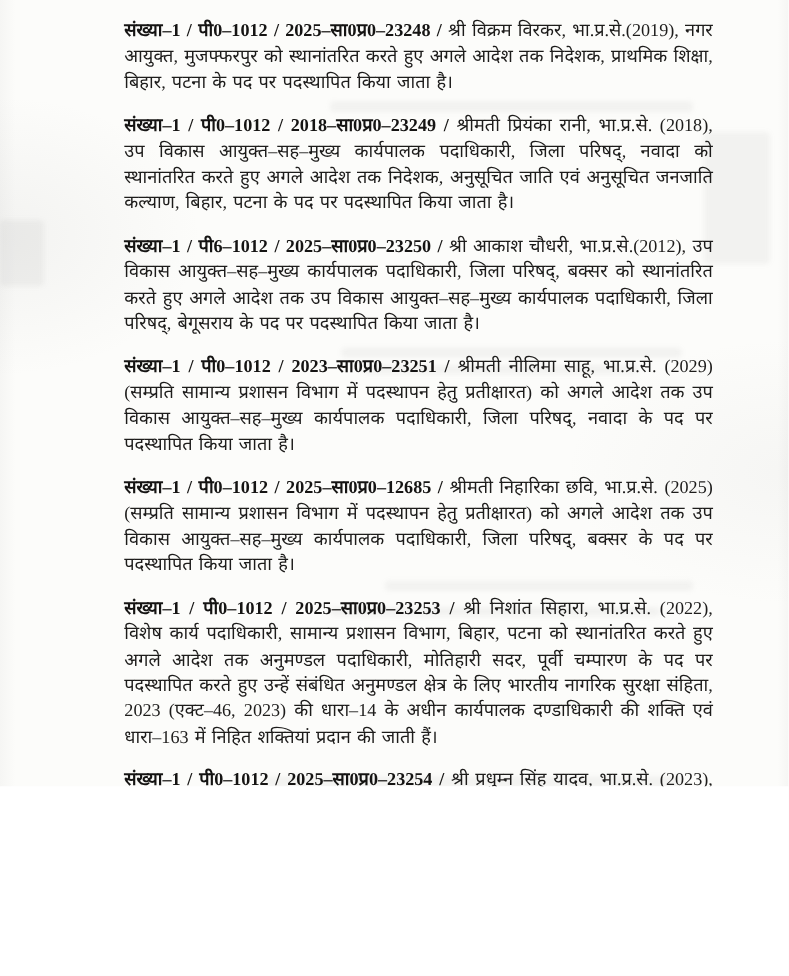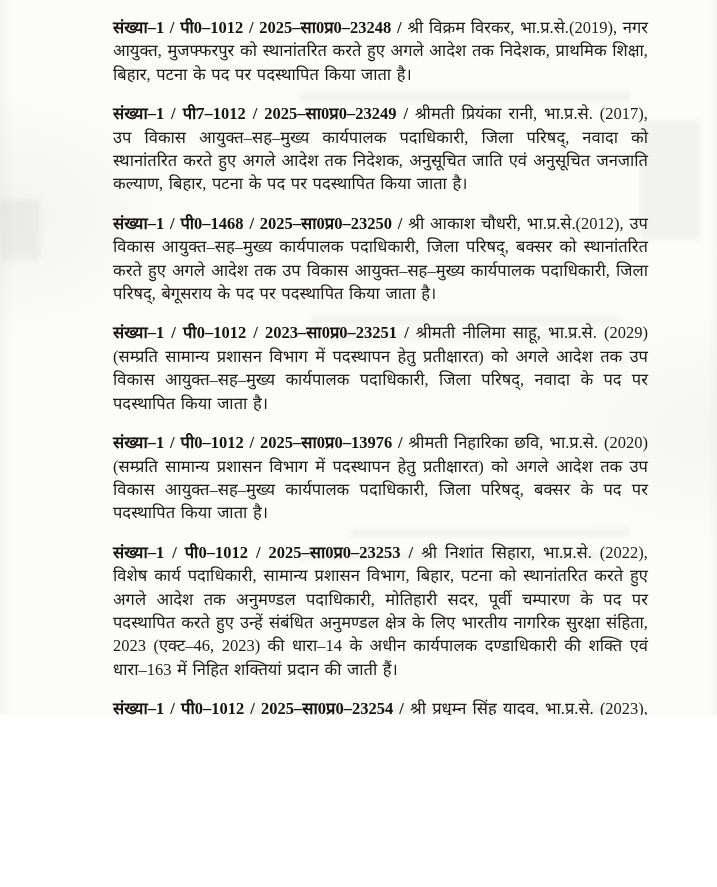--- a/index.html
+++ b/index.html
@@ -95,24 +95,24 @@
   <div class="bleed" style="left:330px; top:332px; width:250px; height:8px;"></div>
   <div class="bleed" style="left:350px; top:528px; width:280px; height:9px;"></div>
   <div class="bleed" style="left:300px; top:552px; width:300px; height:8px;"></div>
   <div class="bleed" style="left:240px; top:706px; width:380px; height:9px;"></div>
   <div class="bleed" style="left:260px; top:728px; width:330px; height:8px;"></div>
   <div class="bleed" style="left:0px;   top:200px; width:40px;  height:60px;"></div>
   <div class="bleed" style="left:180px; top:846px; width:200px; height:10px;"></div>
 
   <div class="content">
     <p class="para"><span class="ref">संख्या–1 / पी0–1012 / 2025–सा0प्र0–23248 / </span><span>श्री विक्रम विरकर, भा.प्र.से.(2019), नगर आयुक्त, मुजफ्फरपुर को स्थानांतरित करते हुए अगले आदेश तक निदेशक, प्राथमिक शिक्षा, बिहार, पटना के पद पर पदस्थापित किया जाता है।</span></p>
-    <p class="para"><span class="ref">संख्या–1 / पी7–1012 / 2025–सा0प्र0–23249 / </span><span>श्रीमती प्रियंका रानी, भा.प्र.से. (2017), उप विकास आयुक्त–सह–मुख्य कार्यपालक पदाधिकारी, जिला परिषद्, नवादा को स्थानांतरित करते हुए अगले आदेश तक निदेशक, अनुसूचित जाति एवं अनुसूचित जनजाति कल्याण, बिहार, पटना के पद पर पदस्थापित किया जाता है।</span></p>
-    <p class="para"><span class="ref">संख्या–1 / पी0–1468 / 2025–सा0प्र0–23250 / </span><span>श्री आकाश चौधरी, भा.प्र.से.(2012), उप विकास आयुक्त–सह–मुख्य कार्यपालक पदाधिकारी, जिला परिषद्, बक्सर को स्थानांतरित करते हुए अगले आदेश तक उप विकास आयुक्त–सह–मुख्य कार्यपालक पदाधिकारी, जिला परिषद्, बेगूसराय के पद पर पदस्थापित किया जाता है।</span></p>
+    <p class="para"><span class="ref">संख्या–1 / पी0–1012 / 2018–सा0प्र0–23249 / </span><span>श्रीमती प्रियंका रानी, भा.प्र.से. (2018), उप विकास आयुक्त–सह–मुख्य कार्यपालक पदाधिकारी, जिला परिषद्, नवादा को स्थानांतरित करते हुए अगले आदेश तक निदेशक, अनुसूचित जाति एवं अनुसूचित जनजाति कल्याण, बिहार, पटना के पद पर पदस्थापित किया जाता है।</span></p>
+    <p class="para"><span class="ref">संख्या–1 / पी6–1012 / 2025–सा0प्र0–23250 / </span><span>श्री आकाश चौधरी, भा.प्र.से.(2012), उप विकास आयुक्त–सह–मुख्य कार्यपालक पदाधिकारी, जिला परिषद्, बक्सर को स्थानांतरित करते हुए अगले आदेश तक उप विकास आयुक्त–सह–मुख्य कार्यपालक पदाधिकारी, जिला परिषद्, बेगूसराय के पद पर पदस्थापित किया जाता है।</span></p>
     <p class="para"><span class="ref">संख्या–1 / पी0–1012 / 2023–सा0प्र0–23251 / </span><span>श्रीमती नीलिमा साहू, भा.प्र.से. (2029) (सम्प्रति सामान्य प्रशासन विभाग में पदस्थापन हेतु प्रतीक्षारत) को अगले आदेश तक उप विकास आयुक्त–सह–मुख्य कार्यपालक पदाधिकारी, जिला परिषद्, नवादा के पद पर पदस्थापित किया जाता है।</span></p>
-    <p class="para"><span class="ref">संख्या–1 / पी0–1012 / 2025–सा0प्र0–13976 / </span><span>श्रीमती निहारिका छवि, भा.प्र.से. (2020) (सम्प्रति सामान्य प्रशासन विभाग में पदस्थापन हेतु प्रतीक्षारत) को अगले आदेश तक उप विकास आयुक्त–सह–मुख्य कार्यपालक पदाधिकारी, जिला परिषद्, बक्सर के पद पर पदस्थापित किया जाता है।</span></p>
+    <p class="para"><span class="ref">संख्या–1 / पी0–1012 / 2025–सा0प्र0–12685 / </span><span>श्रीमती निहारिका छवि, भा.प्र.से. (2025) (सम्प्रति सामान्य प्रशासन विभाग में पदस्थापन हेतु प्रतीक्षारत) को अगले आदेश तक उप विकास आयुक्त–सह–मुख्य कार्यपालक पदाधिकारी, जिला परिषद्, बक्सर के पद पर पदस्थापित किया जाता है।</span></p>
     <p class="para"><span class="ref">संख्या–1 / पी0–1012 / 2025–सा0प्र0–23253 / </span><span>श्री निशांत सिहारा, भा.प्र.से. (2022), विशेष कार्य पदाधिकारी, सामान्य प्रशासन विभाग, बिहार, पटना को स्थानांतरित करते हुए अगले आदेश तक अनुमण्डल पदाधिकारी, मोतिहारी सदर, पूर्वी चम्पारण के पद पर पदस्थापित करते हुए उन्हें संबंधित अनुमण्डल क्षेत्र के लिए भारतीय नागरिक सुरक्षा संहिता, 2023 (एक्ट–46, 2023) की धारा–14 के अधीन कार्यपालक दण्डाधिकारी की शक्ति एवं धारा–163 में निहित शक्तियां प्रदान की जाती हैं।</span></p>
     <p class="para"><span class="ref">संख्या–1 / पी0–1012 / 2025–सा0प्र0–23254 / </span><span>श्री प्रधुम्न सिंह यादव, भा.प्र.से. (2023), अपर नगर आयुक्त, पटना नगर निगम, पटना को स्थानांतरित करते हुए अगले आदेश तक अनुमण्डल पदाधिकारी, कटिहार के पद पर पदस्थापित करते हुए उन्हें संबंधित अनुमण्डल क्षेत्र के लिए भारतीय नागरिक सुरक्षा संहिता, 2023</span></p>
   </div>
 
   <svg class="signature" viewBox="0 0 150 92">
     <path d="M30,56 C16,40 18,12 33,7 C48,3 50,26 36,35 C28,40 25,49 30,56"></path>
     <path d="M30,56 L80,63 L60,40 L42,58"></path>
     <path d="M10,82 C44,76 80,70 118,64"></path>
     <path d="M10,82 L4,90"></path>
   </svg>

